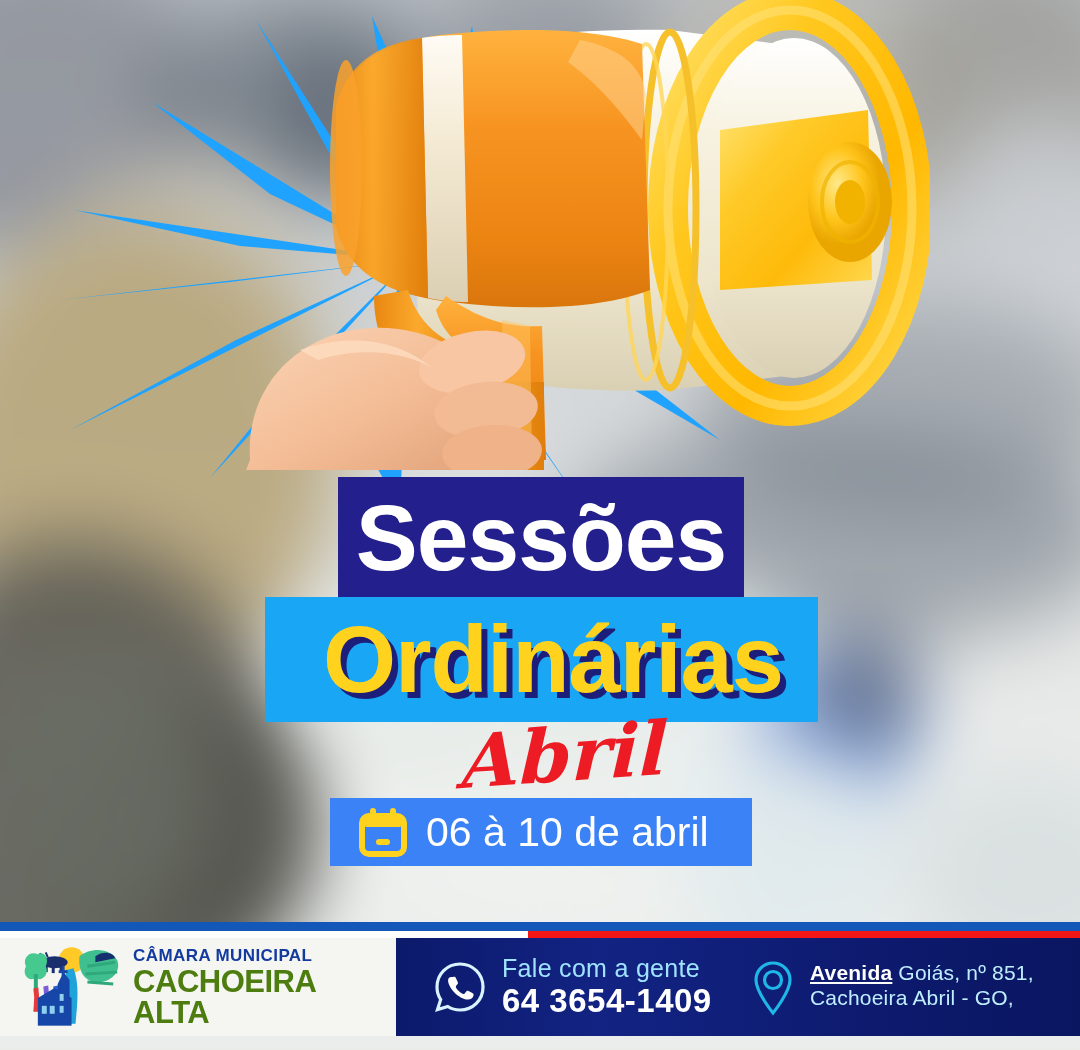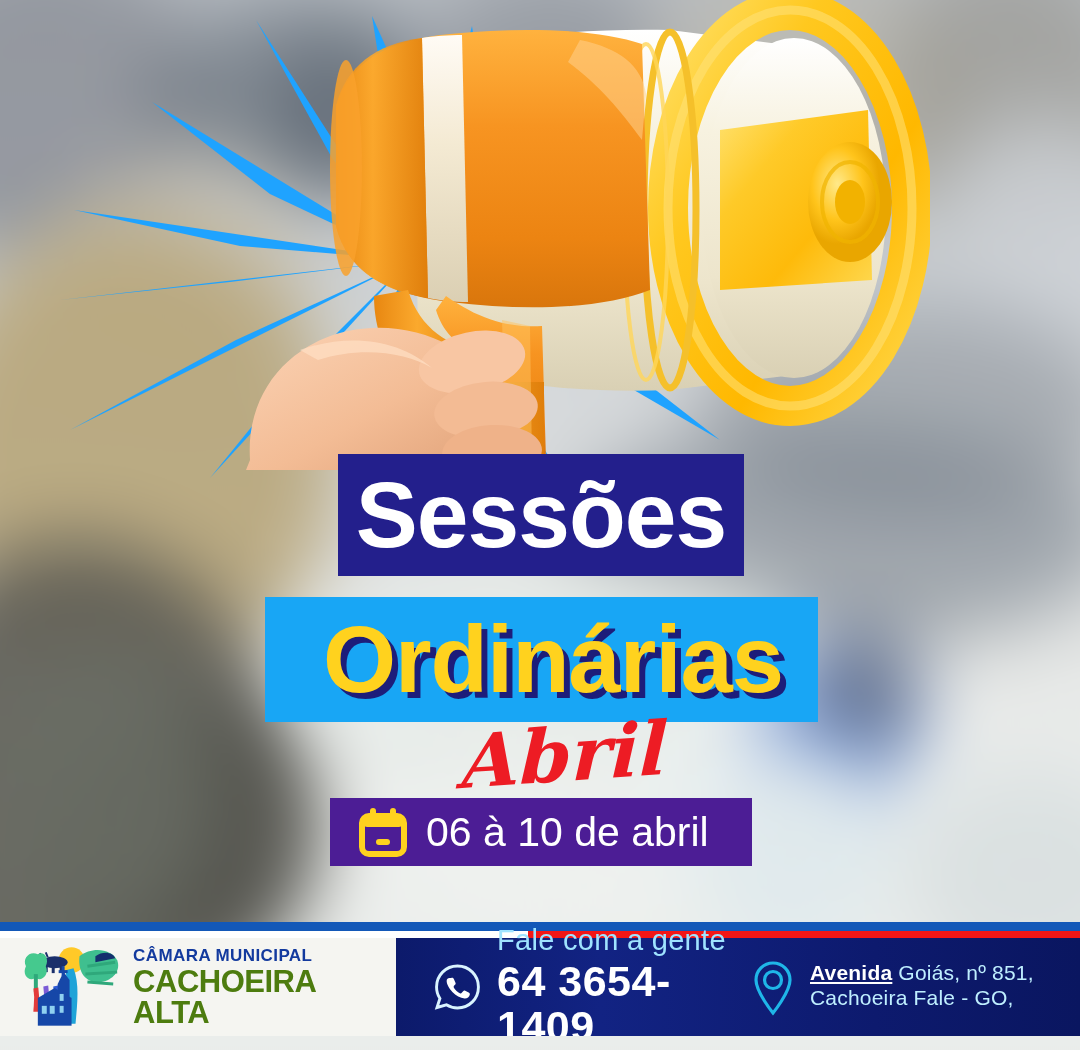--- a/index.html
+++ b/index.html
@@ -100,22 +100,22 @@
   .footer-right{
     position:absolute;left:396px;top:16px;width:684px;height:98px;
     background:linear-gradient(90deg,#0c1a6b 0%,#122383 30%,#0d1a6e 70%,#0a1660 100%);
     display:flex;align-items:center;
   }
   .brand-text{display:flex;flex-direction:column;line-height:1;}
   .brand-line1{font-size:17px;font-weight:bold;color:#133a9e;letter-spacing:.4px;}
   .brand-line2{font-size:31px;font-weight:bold;color:#4d7c0f;letter-spacing:-0.5px;margin-top:2px;}
   .contact{display:flex;align-items:center;gap:14px;padding-left:36px;width:348px;}
   .contact-text{display:flex;flex-direction:column;line-height:1.05;}
-  .contact-label{font-size:29px;color:#9fe3ff;letter-spacing:.3px;}
-  .contact-phone{font-size:43px;font-weight:bold;color:#ffffff;letter-spacing:.5px;margin-top:3px;}
+  .contact-label{font-size:25px;color:#9fe3ff;letter-spacing:.3px;}
+  .contact-phone{font-size:33px;font-weight:bold;color:#ffffff;letter-spacing:.5px;margin-top:3px;}
   .address{display:flex;align-items:flex-start;gap:12px;padding-left:4px;padding-top:4px;}
   .address-text{display:flex;flex-direction:column;line-height:1.18;padding-top:2px;}
   .addr-line{font-size:21px;color:#bfefff;letter-spacing:.2px;white-space:nowrap;}
   .addr-line .strong{color:#ffffff;font-weight:bold;text-decoration:underline;}
 
   
   .bottom-sliver{position:absolute;left:0;top:1036px;width:1080px;height:14px;overflow:hidden;}
   .bottom-sliver .inner{
     position:absolute;left:0;top:-1036px;width:1080px;height:1050px;
   }
@@ -244,33 +244,33 @@
     <path d="M352,330 L380,336 L382,470 L356,470 Z" fill="#FFC35F" opacity=".5"></path>
 
     <path d="M100,470 C96,410 130,362 186,344 C226,332 268,338 300,356
              C330,374 346,404 348,440 L352,480 L96,480 Z" fill="url(#gSkin)"></path>
     <ellipse cx="322" cy="372" rx="54" ry="30" fill="#F8C6A3" transform="rotate(-12 322 372)"></ellipse>
     <ellipse cx="336" cy="420" rx="52" ry="28" fill="#F3BB94" transform="rotate(-6 336 420)"></ellipse>
     <ellipse cx="342" cy="462" rx="50" ry="27" fill="#EFB289" transform="rotate(-3 342 462)"></ellipse>
     <path d="M150,360 C200,342 250,350 282,378 C256,362 210,356 168,370 Z" fill="#FFDFC5" opacity=".7"></path>
   </svg>
 
-  <div class="title-sessoes" style="background:#231f8c;">
+  <div class="title-sessoes" style="background:#231f8c;margin-top:23px;">
     <span class="txt">Sessões</span>
   </div>
 
   <div class="title-ordinarias" style="background:#18A6F5;padding-left:23px;">
     <span class="txt">Ordinárias</span>
   </div>
 
   <div class="script-abril">
     <span class="txt">Abril</span>
   </div>
 
-  <div class="date-bar" style="background:#4c1d95;">
+  <div class="date-bar" style="background:#3b82f6;">
     <svg width="50" height="52" viewBox="0 0 50 52">
       <rect x="4" y="10" width="42" height="38" rx="7" fill="none" stroke="#FFD21E" stroke-width="6"></rect>
       <rect x="4" y="10" width="42" height="11" rx="5" fill="#FFD21E"></rect>
       <rect x="12" y="2" width="6" height="14" rx="3" fill="#FFD21E"></rect>
       <rect x="32" y="2" width="6" height="14" rx="3" fill="#FFD21E"></rect>
       <rect x="18" y="33" width="14" height="6" rx="3" fill="#FFD21E"></rect>
     </svg>
     <span class="txt">06 à 10 de abril</span>
   </div>
 
@@ -339,21 +339,21 @@
         </div>
       </div>
 
       <div class="address">
         <svg width="50" height="60" viewBox="0 0 50 60">
           <path d="M25,4 C34.4,4 42,11.6 42,21 C42,33 25,54 25,54 C25,54 8,33 8,21 C8,11.6 15.6,4 25,4 Z" fill="none" stroke="#1FB6E8" stroke-width="3.2"></path>
           <circle cx="25" cy="21" r="8.5" fill="none" stroke="#1FB6E8" stroke-width="3.2"></circle>
         </svg>
         <div class="address-text">
           <span class="addr-line"><span class="strong">Avenida</span><span> Goiás, nº 851,</span></span>
-          <span class="addr-line">Cachoeira Fale - GO,</span>
+          <span class="addr-line">Cachoeira Abril - GO,</span>
         </div>
       </div>
 
     </div>
   </div>
 
   <div class="bottom-sliver">
     <div class="inner">
       <div class="bg-blurwrap">
         <div class="bg-base"></div>

